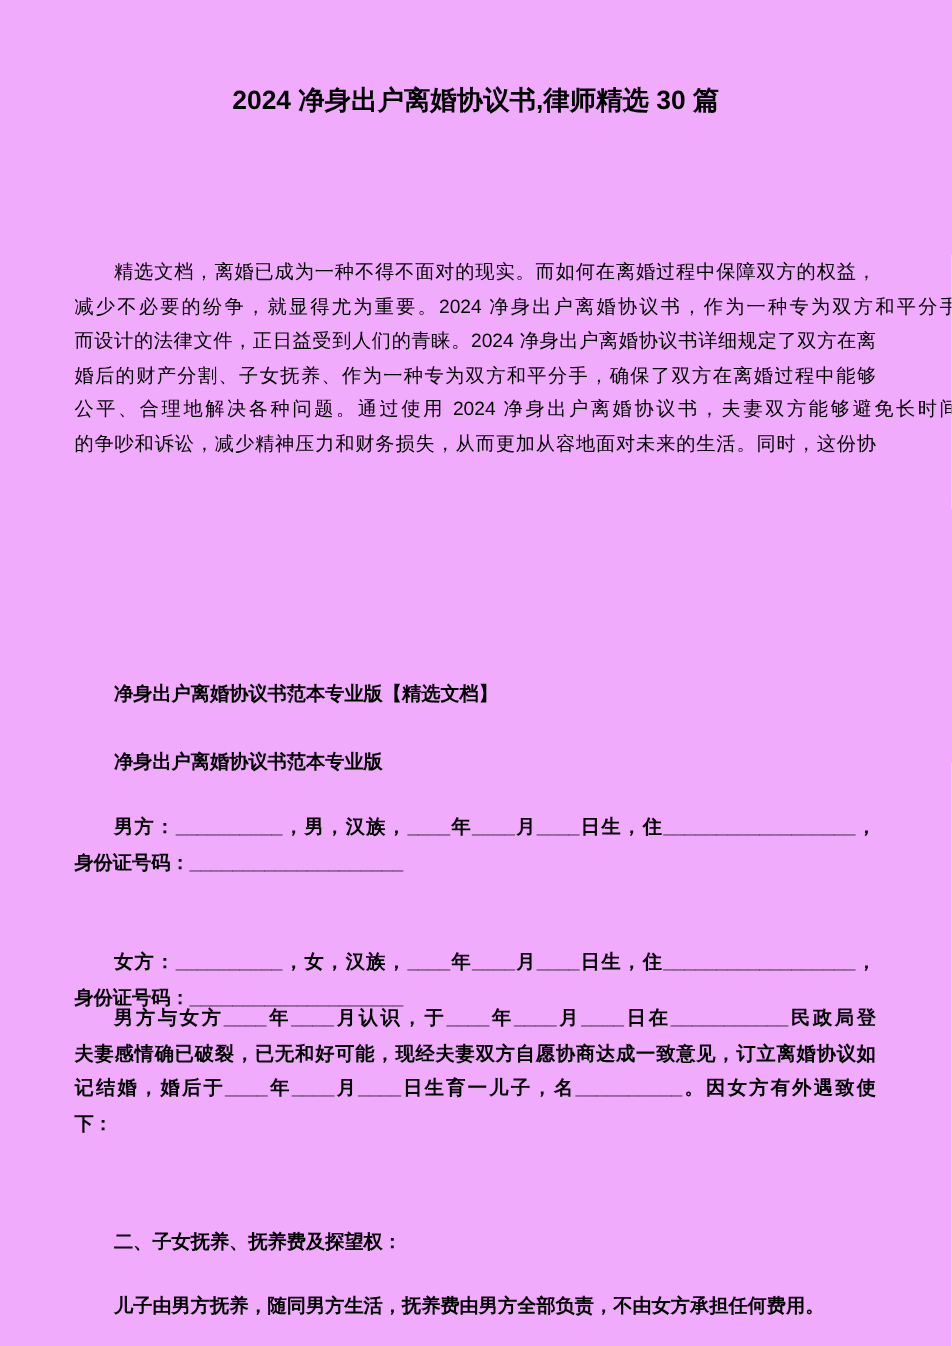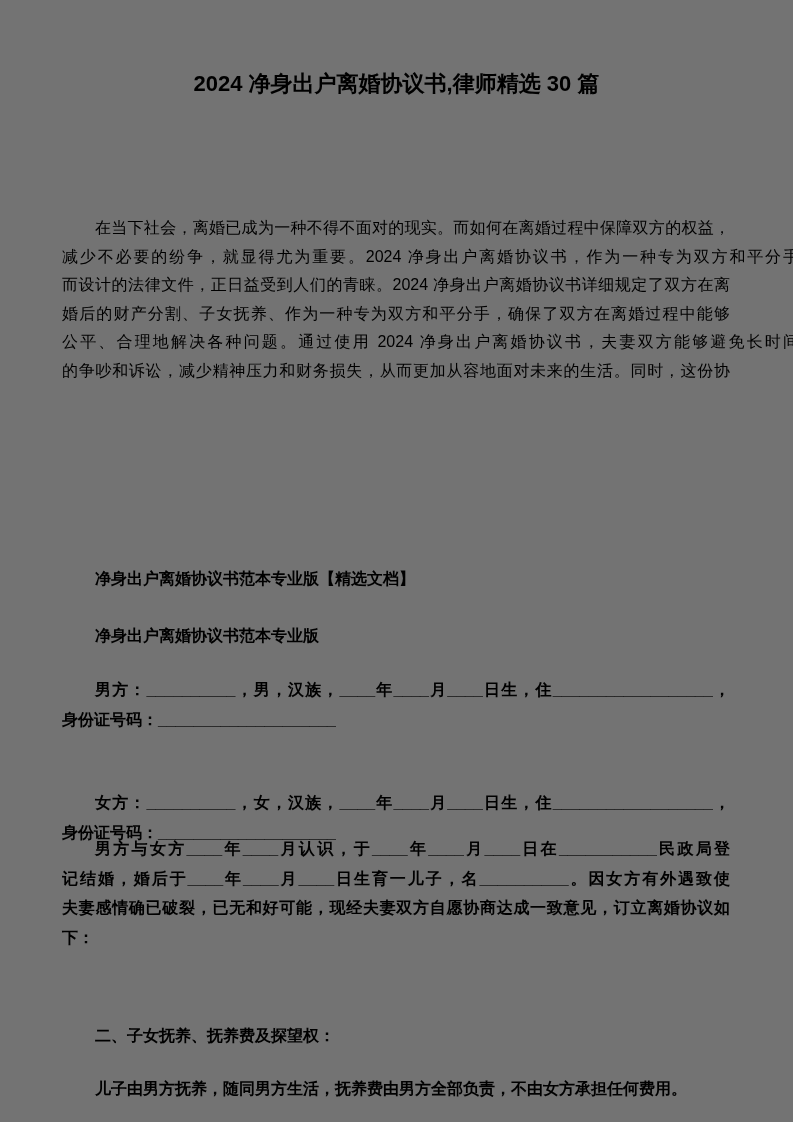--- a/index.html
+++ b/index.html
@@ -1,20 +1,20 @@
 <!DOCTYPE html>
 <html><head>
 <meta charset="utf-8">
 <style>
   html,body { margin:0; padding:0; background:#e8e8e8; }
   .page {
     position:relative;
     width:793px; height:1122px;
     margin:0 auto;
-    background:#737373;
+    background:#f0abfc;
     overflow:hidden;
     color:#000000;
     font-family:"Liberation Sans","DejaVu Sans",sans-serif;
   }
   .doc-title {
     position:absolute; top:68px; left:0; width:793px;
     text-align:center;
     font-size:22px; font-weight:700; line-height:32px;
     white-space:nowrap;
   }
@@ -37,21 +37,21 @@
   .regular { font-weight:400; }
 </style>
 </head>
 <body>
 
 <div class="page">
 
   <div class="doc-title">2024 净身出户离婚协议书,律师精选 30 篇</div>
 
   <div class="block regular" style="top:214px;">
-    <div class="line indent fill">在当下社会，离婚已成为一种不得不面对的现实。而如何在离婚过程中保障双方的权益，</div>
+    <div class="line indent fill">精选文档，离婚已成为一种不得不面对的现实。而如何在离婚过程中保障双方的权益，</div>
     <div class="line fill overflowline">减少不必要的纷争，就显得尤为重要。2024 净身出户离婚协议书，作为一种专为双方和平分手</div>
     <div class="line fill">而设计的法律文件，正日益受到人们的青睐。2024 净身出户离婚协议书详细规定了双方在离</div>
     <div class="line fill">婚后的财产分割、子女抚养、作为一种专为双方和平分手，确保了双方在离婚过程中能够</div>
     <div class="line fill overflowline">公平、合理地解决各种问题。通过使用 2024 净身出户离婚协议书，夫妻双方能够避免长时间</div>
     <div class="line fill">的争吵和诉讼，减少精神压力和财务损失，从而更加从容地面对未来的生活。同时，这份协</div>
   </div>
 
   <div class="block bold" style="top:565px;">
     <div class="line indent">净身出户离婚协议书范本专业版【精选文档】</div>
   </div>
@@ -65,22 +65,22 @@
     <div class="line">身份证号码：____________________</div>
   </div>
 
   <div class="block bold lh29" style="top:788px;">
     <div class="line indent fill">女方：__________，女，汉族，____年____月____日生，住__________________，</div>
     <div class="line">身份证号码：____________________</div>
   </div>
 
   <div class="block bold lh29" style="top:834px;">
     <div class="line indent fill">男方与女方____年____月认识，于____年____月____日在___________民政局登</div>
+    <div class="line fill">夫妻感情确已破裂，已无和好可能，现经夫妻双方自愿协商达成一致意见，订立离婚协议如</div>
     <div class="line fill">记结婚，婚后于____年____月____日生育一儿子，名__________。因女方有外遇致使</div>
-    <div class="line fill">夫妻感情确已破裂，已无和好可能，现经夫妻双方自愿协商达成一致意见，订立离婚协议如</div>
     <div class="line">下：</div>
   </div>
 
 
   <div class="block bold" style="top:1022px;">
     <div class="line indent">二、子女抚养、抚养费及探望权：</div>
   </div>
 
   <div class="block bold" style="top:1075px;">
     <div class="line indent">儿子由男方抚养，随同男方生活，抚养费由男方全部负责，不由女方承担任何费用。</div>

